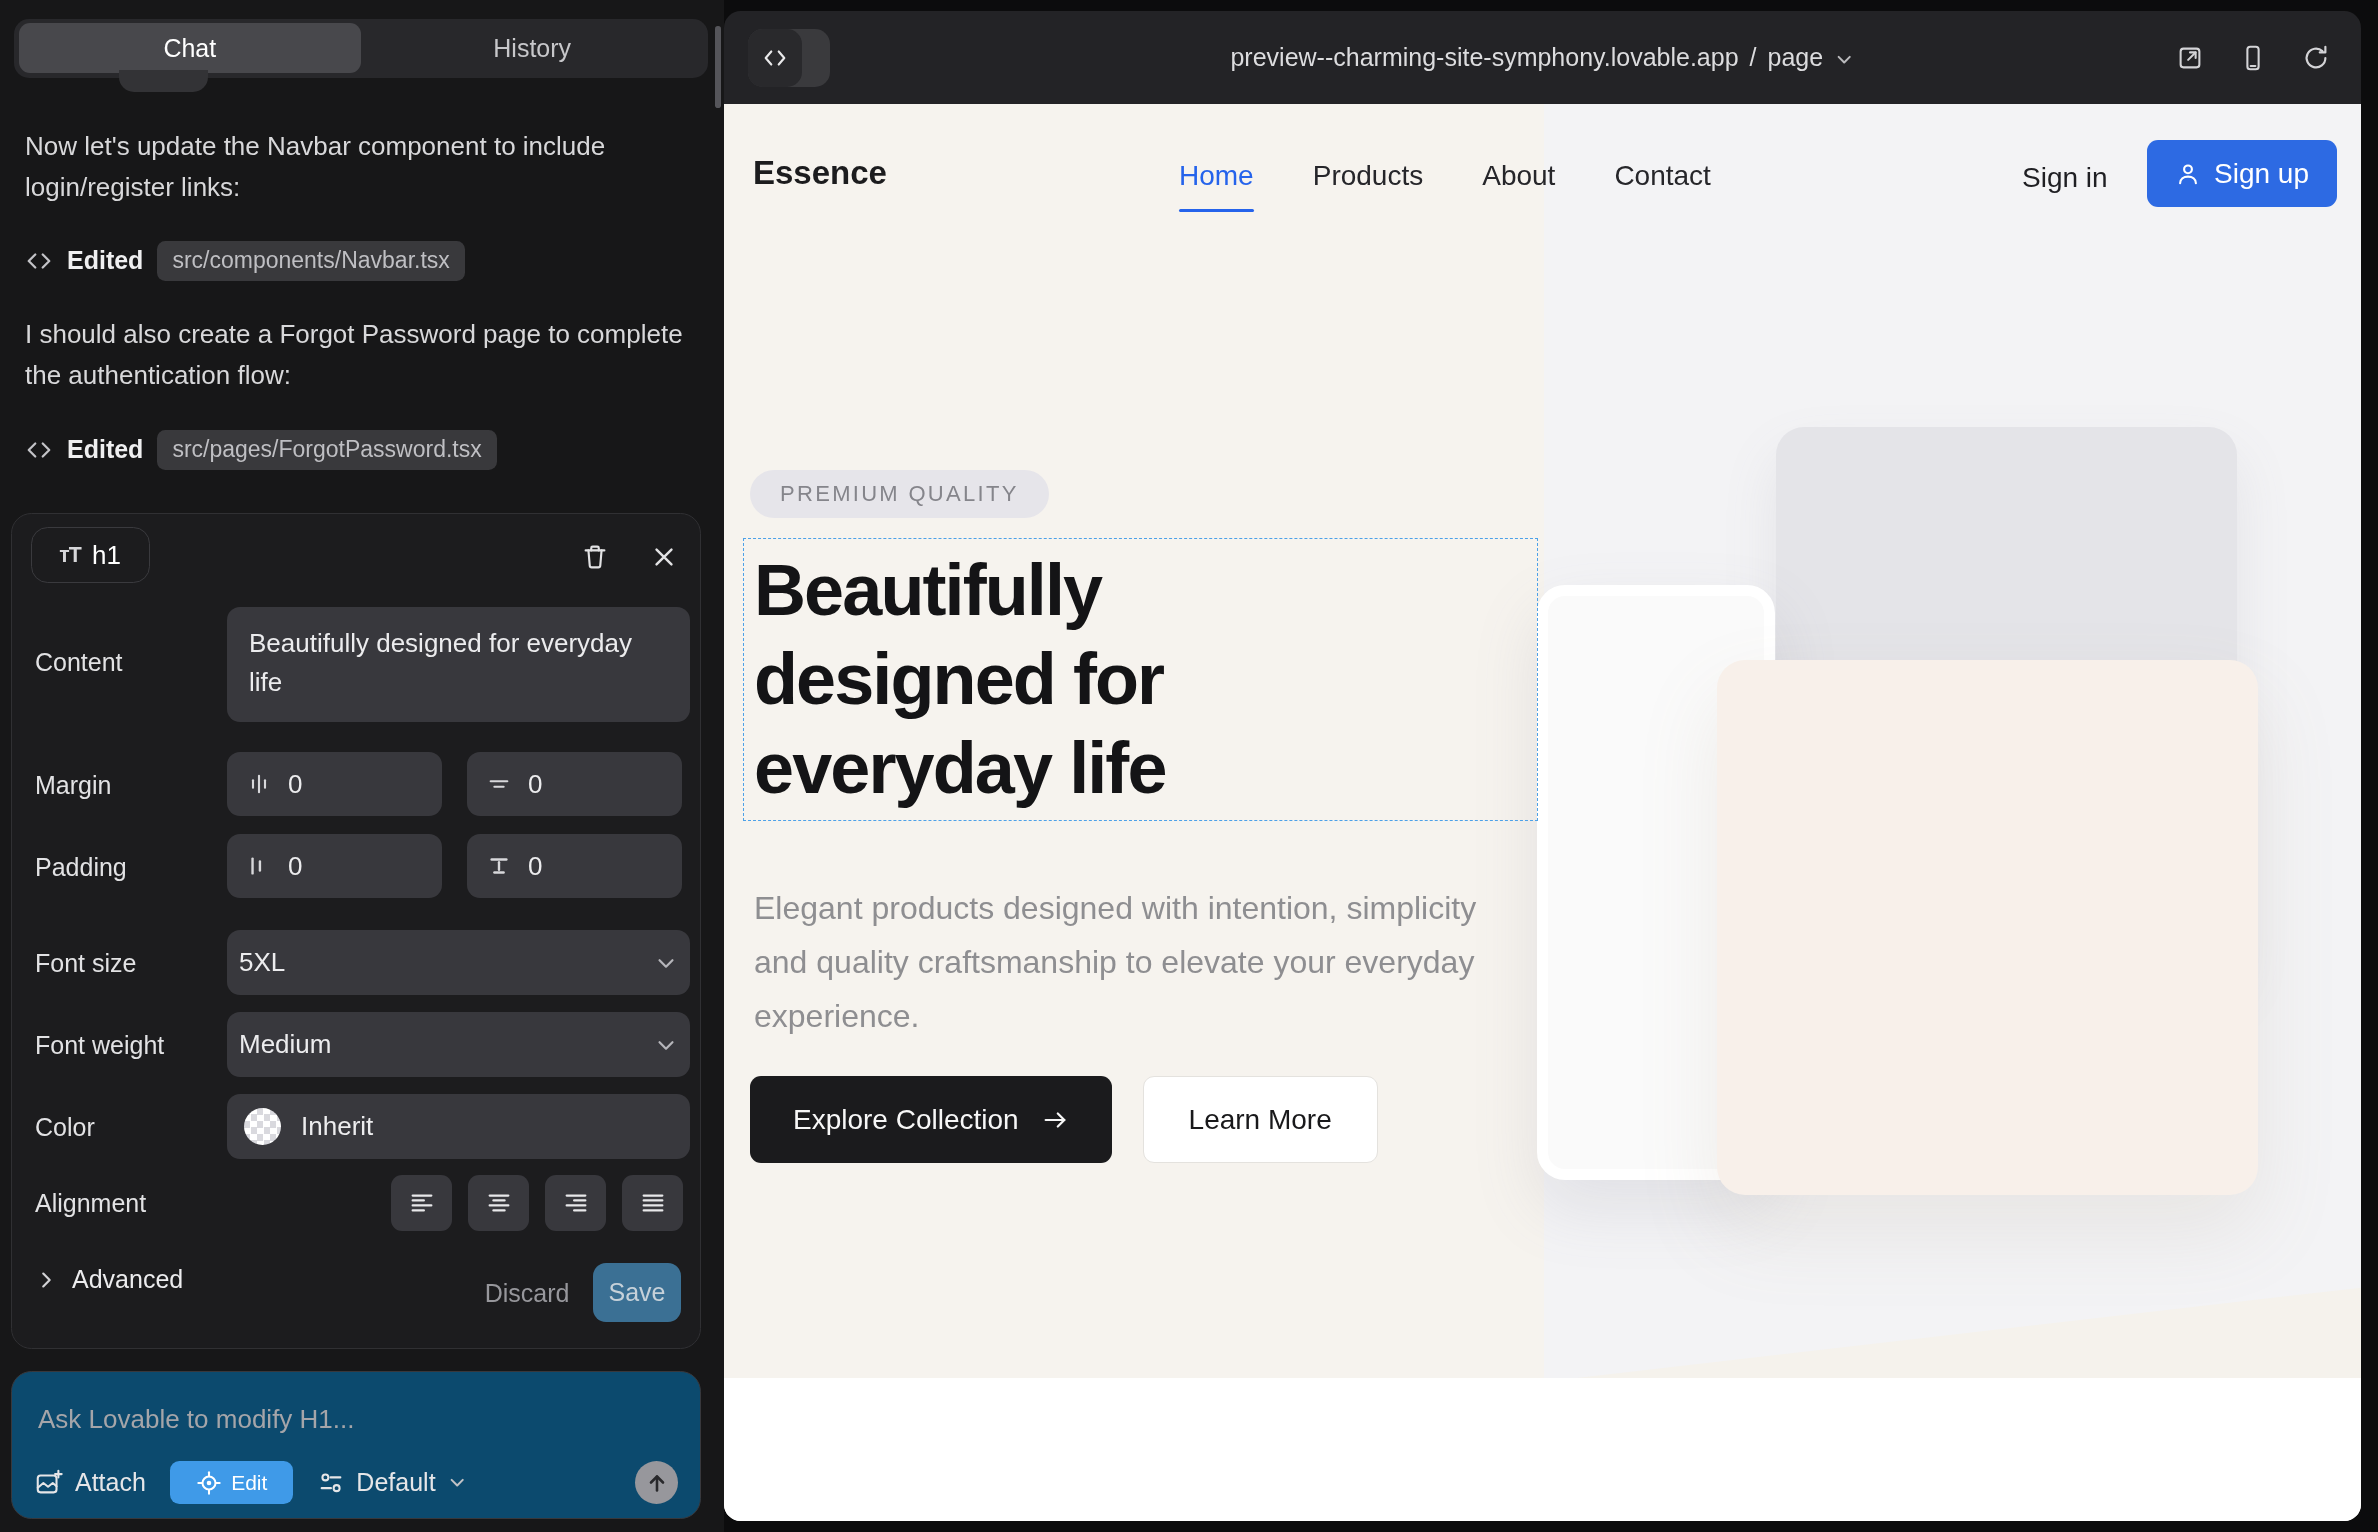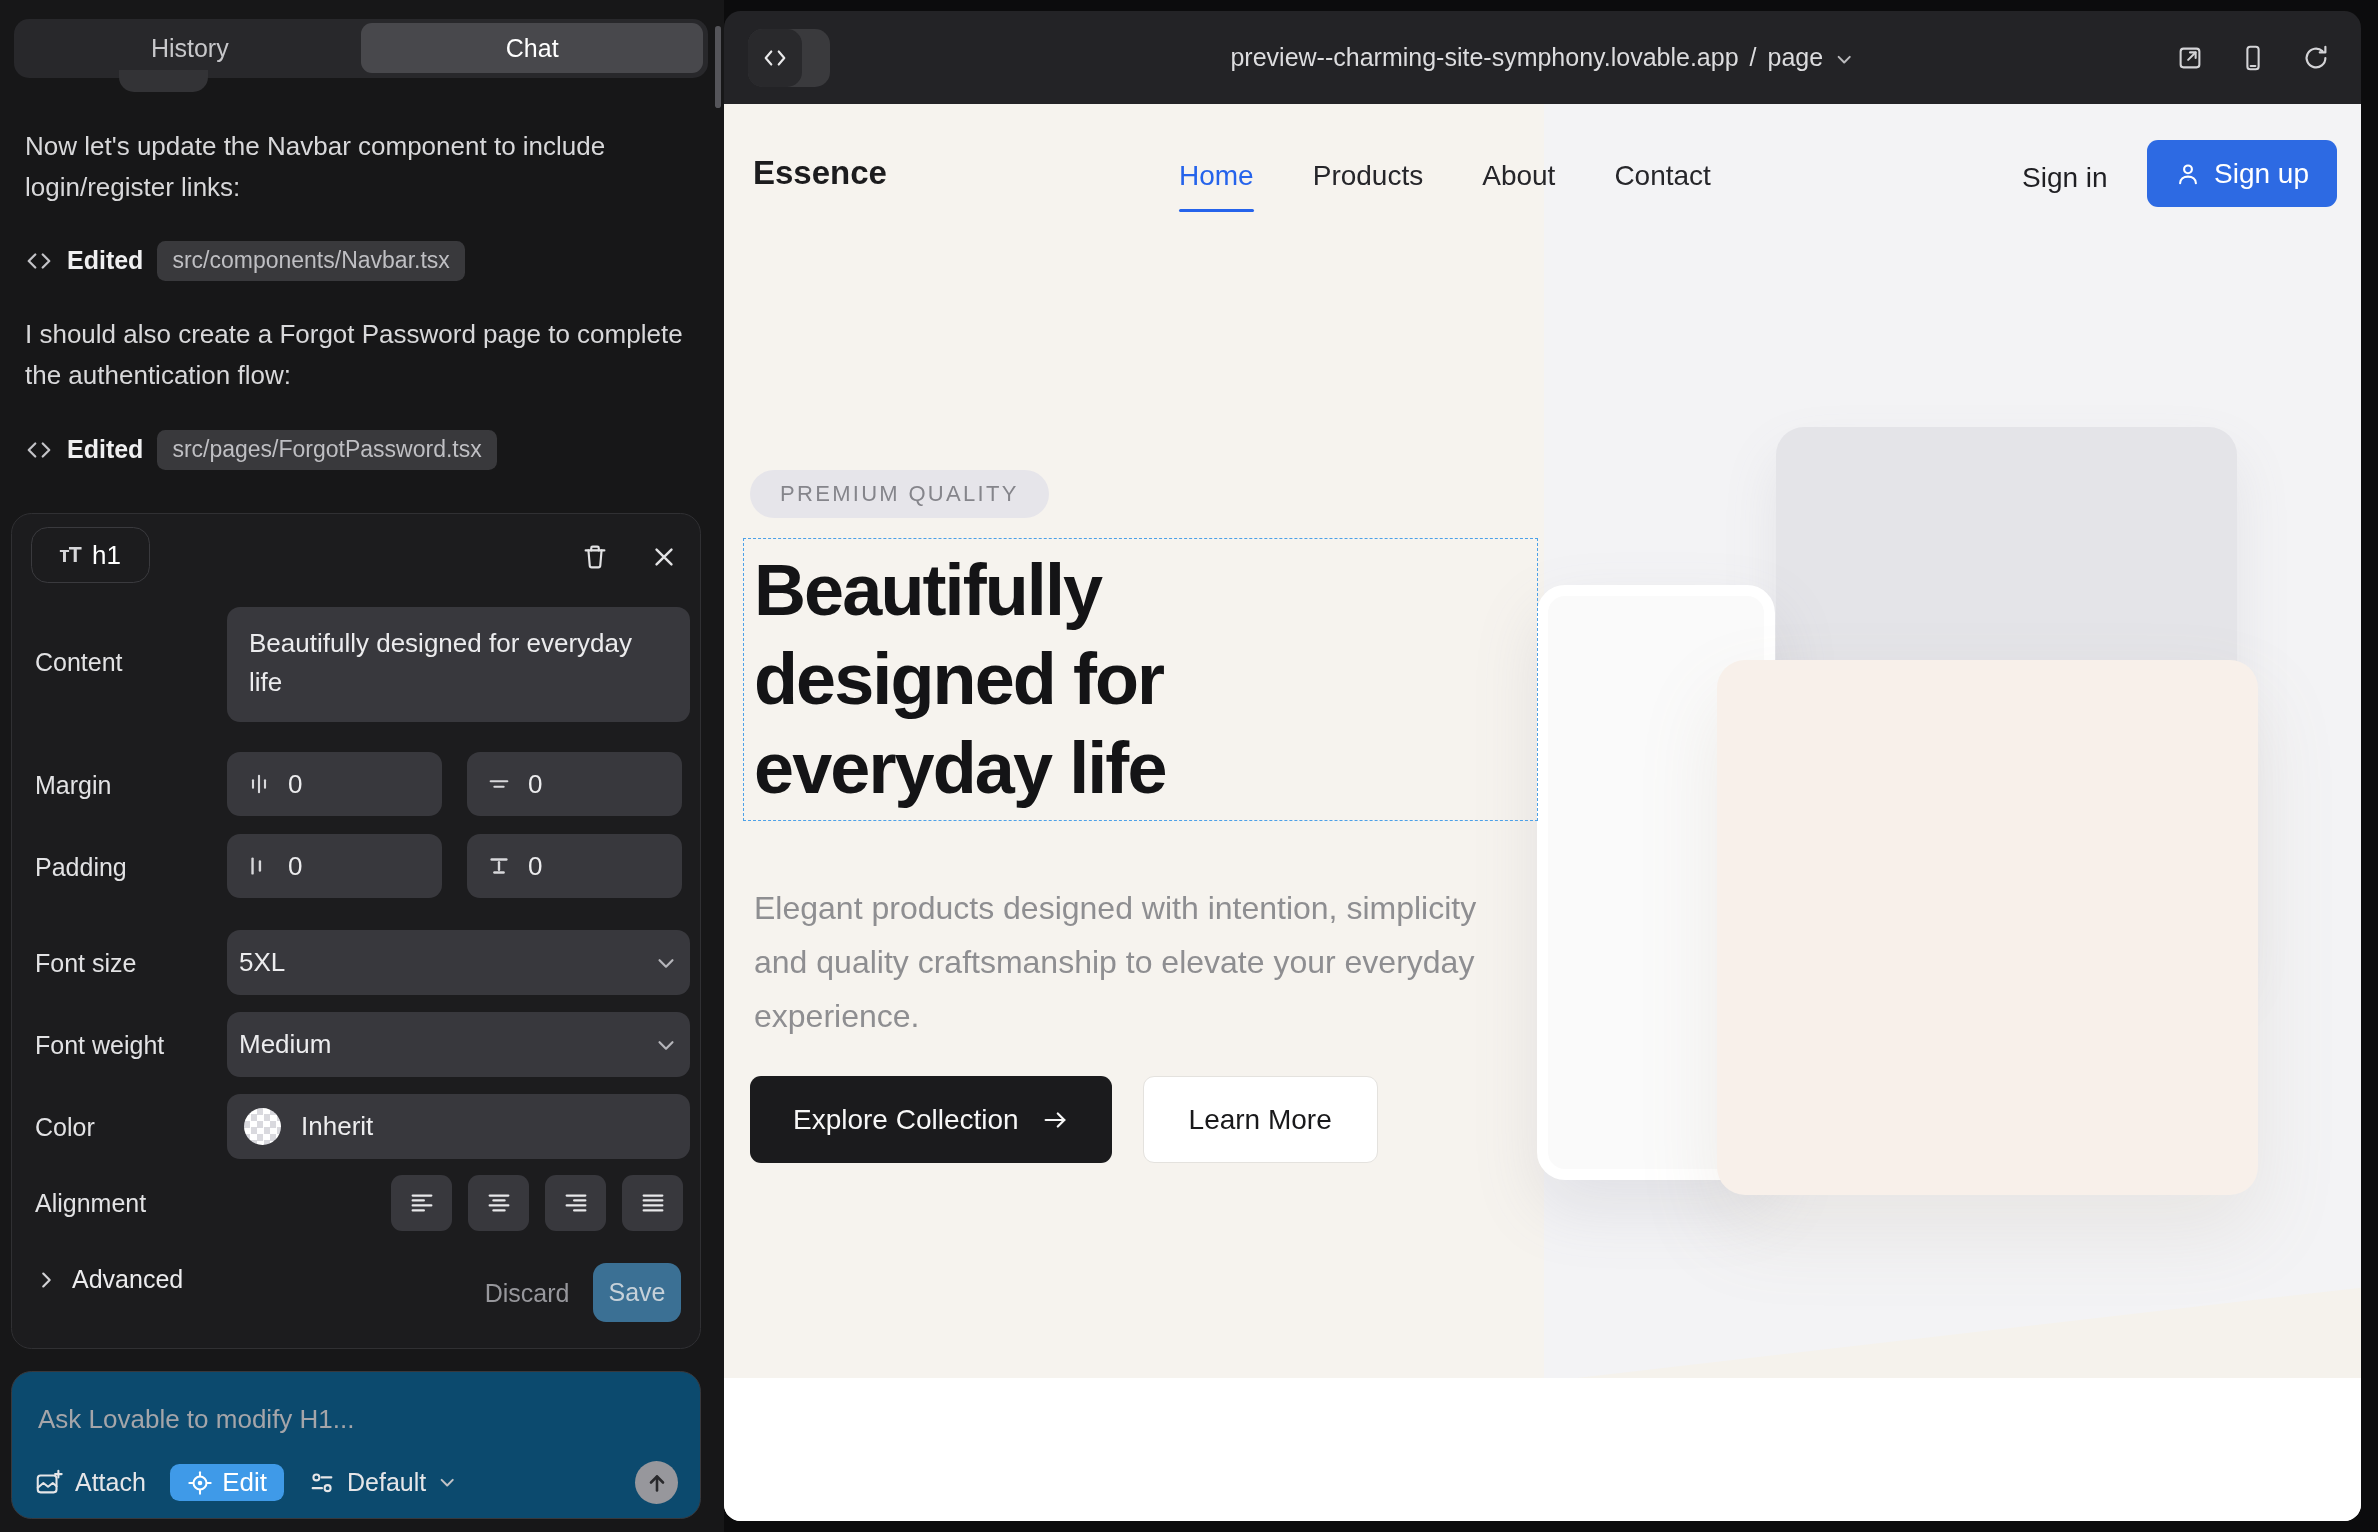--- a/index.html
+++ b/index.html
@@ -69,21 +69,21 @@
   .adv-row { position:absolute; left:23px; top:751px; display:flex; align-items:center; gap:15px; font-size:25px; color:#ececee; font-weight:500; cursor:pointer; }
   .adv-chev { color:#d2d2d5; }
   .discard-btn { position:absolute; left:467px; top:751px; width:96px; height:56px; display:flex; align-items:center; justify-content:center; font-size:25px; color:#97979c; cursor:pointer; }
   .save-btn { position:absolute; left:581px; top:749px; width:88px; height:59px; background:#3b7094; border-radius:13px; display:flex; align-items:center; justify-content:center; font-size:25px; color:#c6d1d9; cursor:pointer; }
 
   
   .composer { position:absolute; left:11px; top:1371px; width:690px; height:148px; background:#0c4a6e; border:1.9px solid #38383c; border-radius:20.4px; }
   .composer-input { position:absolute; left:26px; top:32px; font-size:26px; color:#a5a5a9; cursor:text; }
   .composer-row { position:absolute; left:22px; top:89px; right:22px; height:43px; display:flex; align-items:center; }
   .attach-btn { display:flex; align-items:center; gap:11px; font-size:25px; color:#e6e6e8; cursor:pointer; }
-  .edit-pill { margin-left:24px; height:37px; padding:0 17px; background:#3f9ae8; border-radius:9.3px; display:flex; align-items:center; gap:9.3px; color:#ffffff; font-size:26px; cursor:pointer; }
+  .edit-pill { margin-left:24px; height:43px; padding:0 26px; background:#3f9ae8; border-radius:9.3px; display:flex; align-items:center; gap:9.3px; color:#ffffff; font-size:21px; cursor:pointer; }
   .default-btn { margin-left:24px; display:flex; align-items:center; gap:11px; font-size:25px; color:#e6e6e8; cursor:pointer; }
   .default-btn .chev { color:#c2c2c6; }
   .send-btn { margin-left:auto; width:43px; height:43px; border-radius:50%; background:#97979c; display:flex; align-items:center; justify-content:center; color:#29292c; cursor:pointer; }
 
   
   .preview { position:absolute; left:724px; top:11px; width:1637px; height:1510px; background:#232326; border-radius:16.7px; overflow:hidden; }
   .chrome { position:absolute; left:0; top:0; right:0; height:93px; }
   .code-toggle { position:absolute; left:24px; top:17.6px; width:82px; height:58px; background:#3a3a3d; border-radius:15px; cursor:pointer; }
   .code-btn { position:absolute; left:0; top:0; width:54px; height:58px; background:#29292c; border-radius:15px; display:flex; align-items:center; justify-content:center; color:#e9e9eb; }
   .url-bar { position:absolute; left:0; right:0; top:0; height:93px; display:flex; align-items:center; justify-content:center; gap:11px; font-size:25px; color:#dcdcde; cursor:pointer; }
@@ -118,22 +118,22 @@
   .cta-row { position:absolute; left:26px; top:972px; display:flex; gap:31px; }
   .cta-primary { height:87px; padding:0 43px; background:#1b1b1d; border-radius:11px; display:flex; align-items:center; gap:22px; color:#f7f7f7; font-size:28px; cursor:pointer; }
   .cta-secondary { height:87px; width:235px; background:#ffffff; border:1.9px solid #e4e2de; border-radius:11px; display:flex; align-items:center; justify-content:center; color:#19191b; font-size:28px; cursor:pointer; }
 </style>
 </head>
 <body>
 
 <div class="left-panel">
 
   <div class="tabs">
+    <div class="tab active">Chat</div>
     <div class="tab">History</div>
-    <div class="tab active">Chat</div>
   </div>
 
   <div class="scroll-thumb"></div>
   <div class="partial-pill"></div>
 
   <div class="msg msg-1">Now let's update the Navbar component to include login/register links:</div>
 
   <div class="edited-row edited-row-1">
     <span class="code-ic">
       <svg width="28" height="28" viewBox="0 0 30 30" fill="none" stroke="currentColor" stroke-width="2.4" stroke-linecap="round" stroke-linejoin="round">

